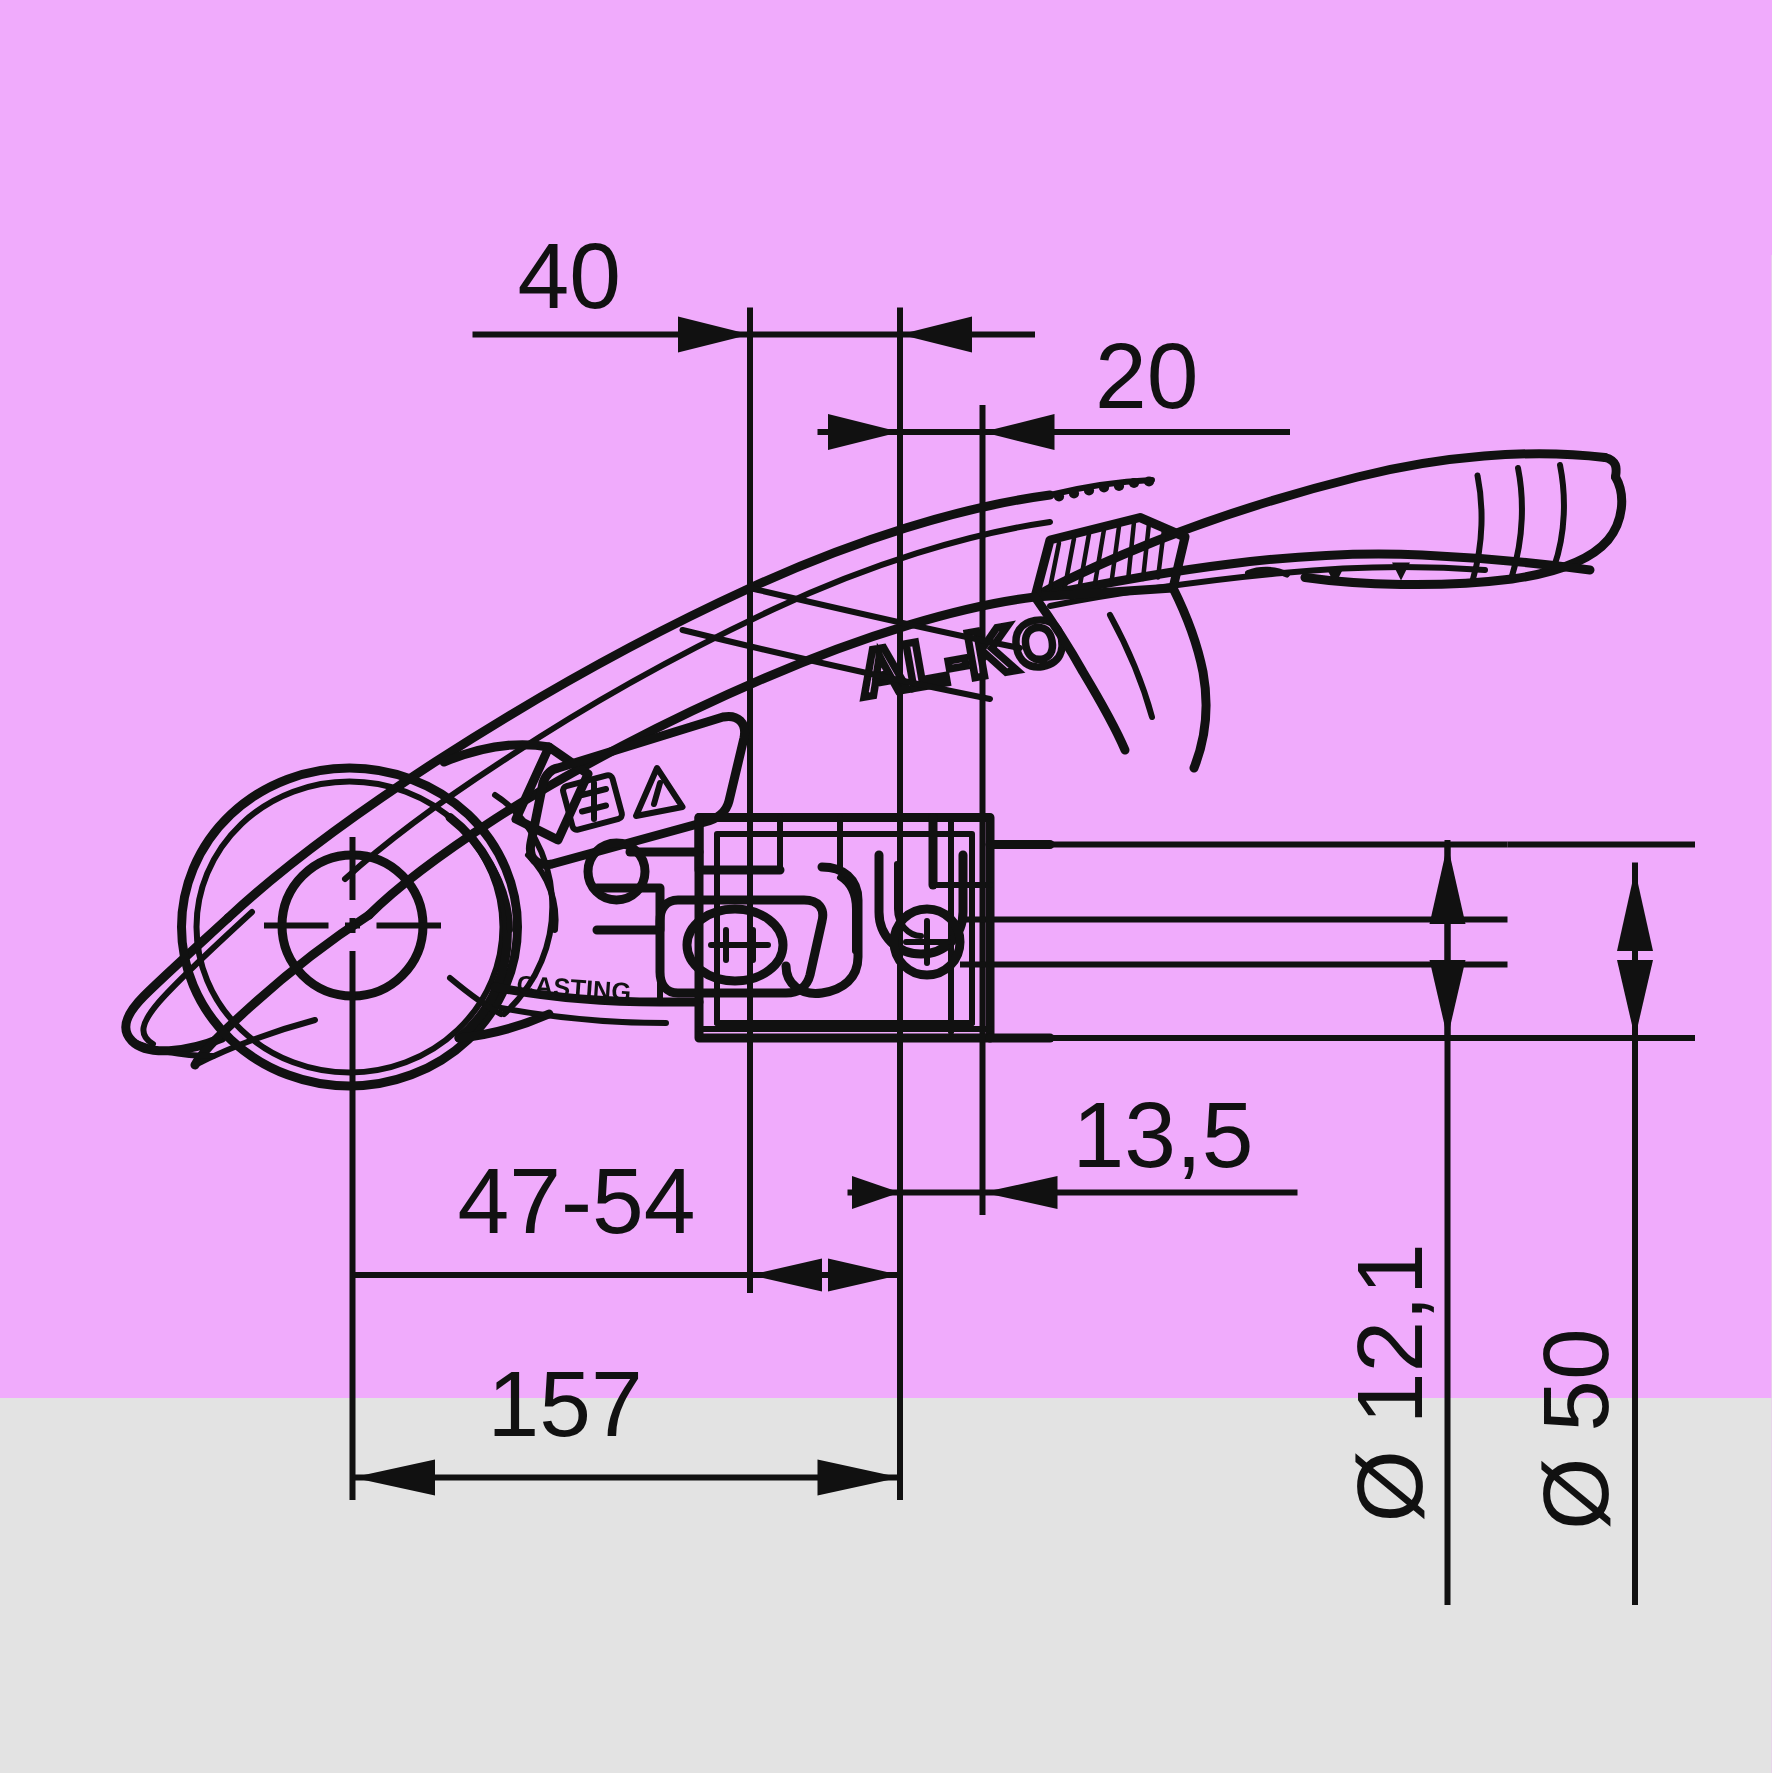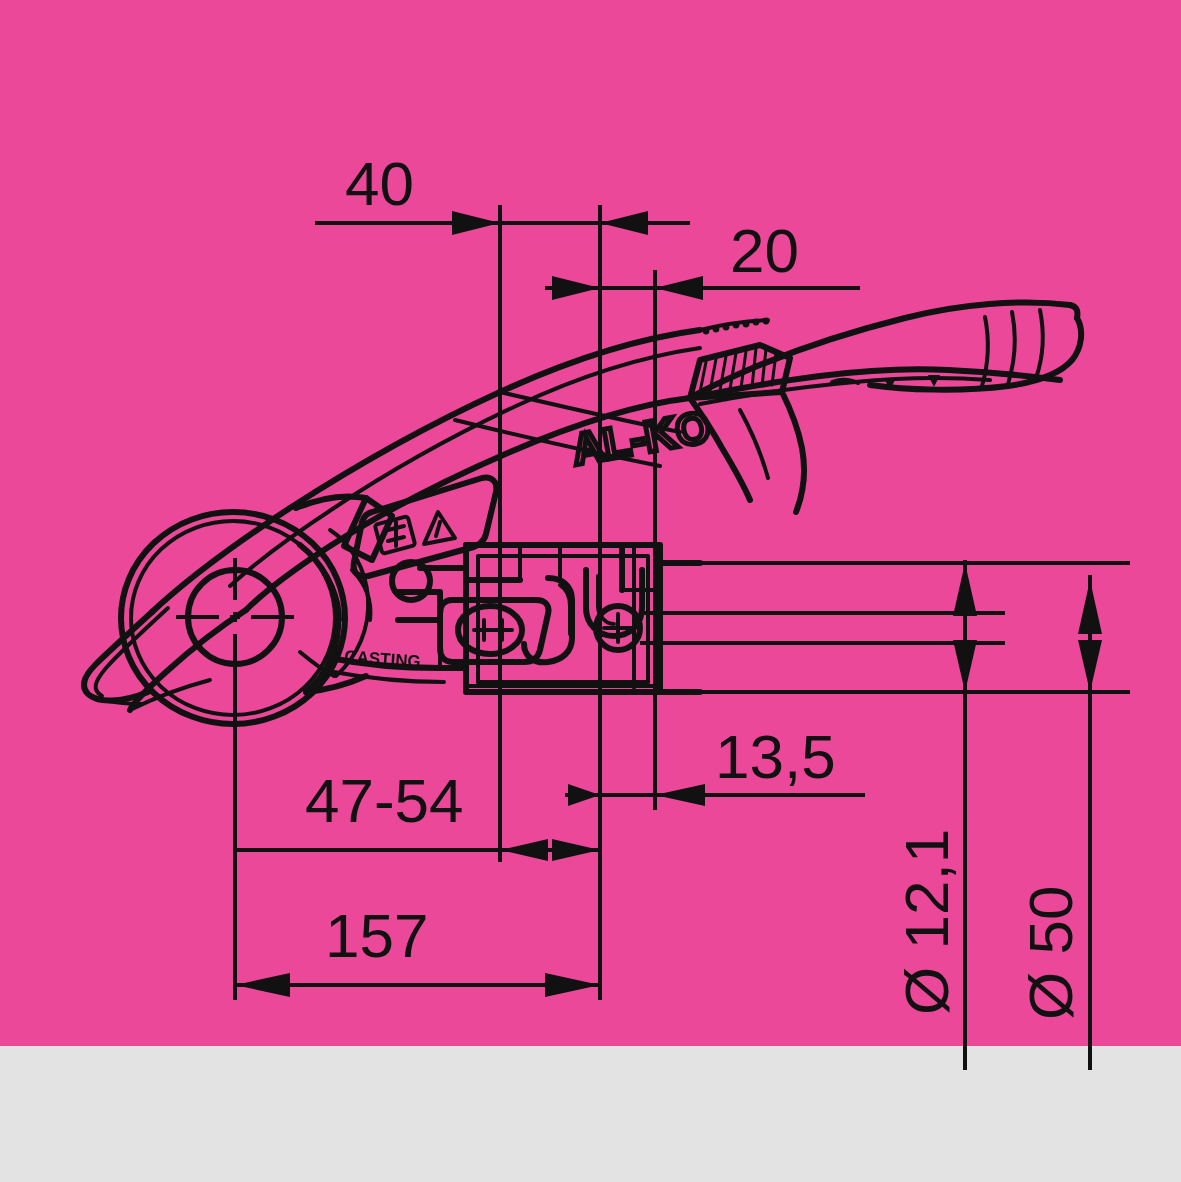--- a/index.html
+++ b/index.html
@@ -9,22 +9,22 @@
   }
   body {
     width: 1181px;
     height: 1182px;
     overflow: hidden;
     font-family: "Liberation Sans", sans-serif;
   }
   #drawing-root {
     position: relative;
     width: 1181px;
-    height: 1046px;
-    background: #ec4899;
+    height: 932px;
+    background: #f0abfc;
   }
   #tech-svg {
     position: absolute;
     top: 0; left: 0;
     width: 1181px;
     height: 1182px;
     display: block;
   }
   .dim-text {
     font-family: "Liberation Sans", sans-serif;

